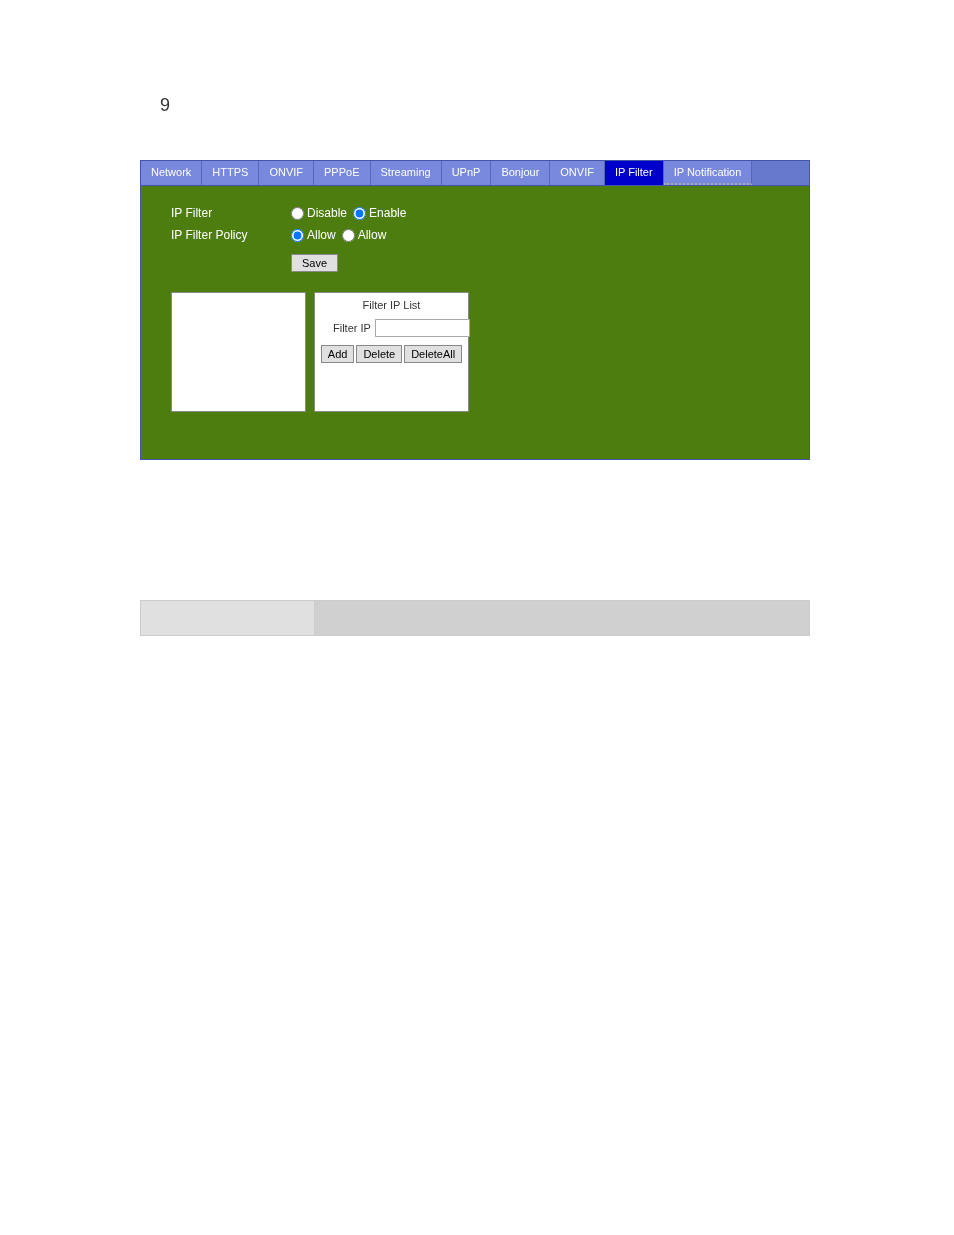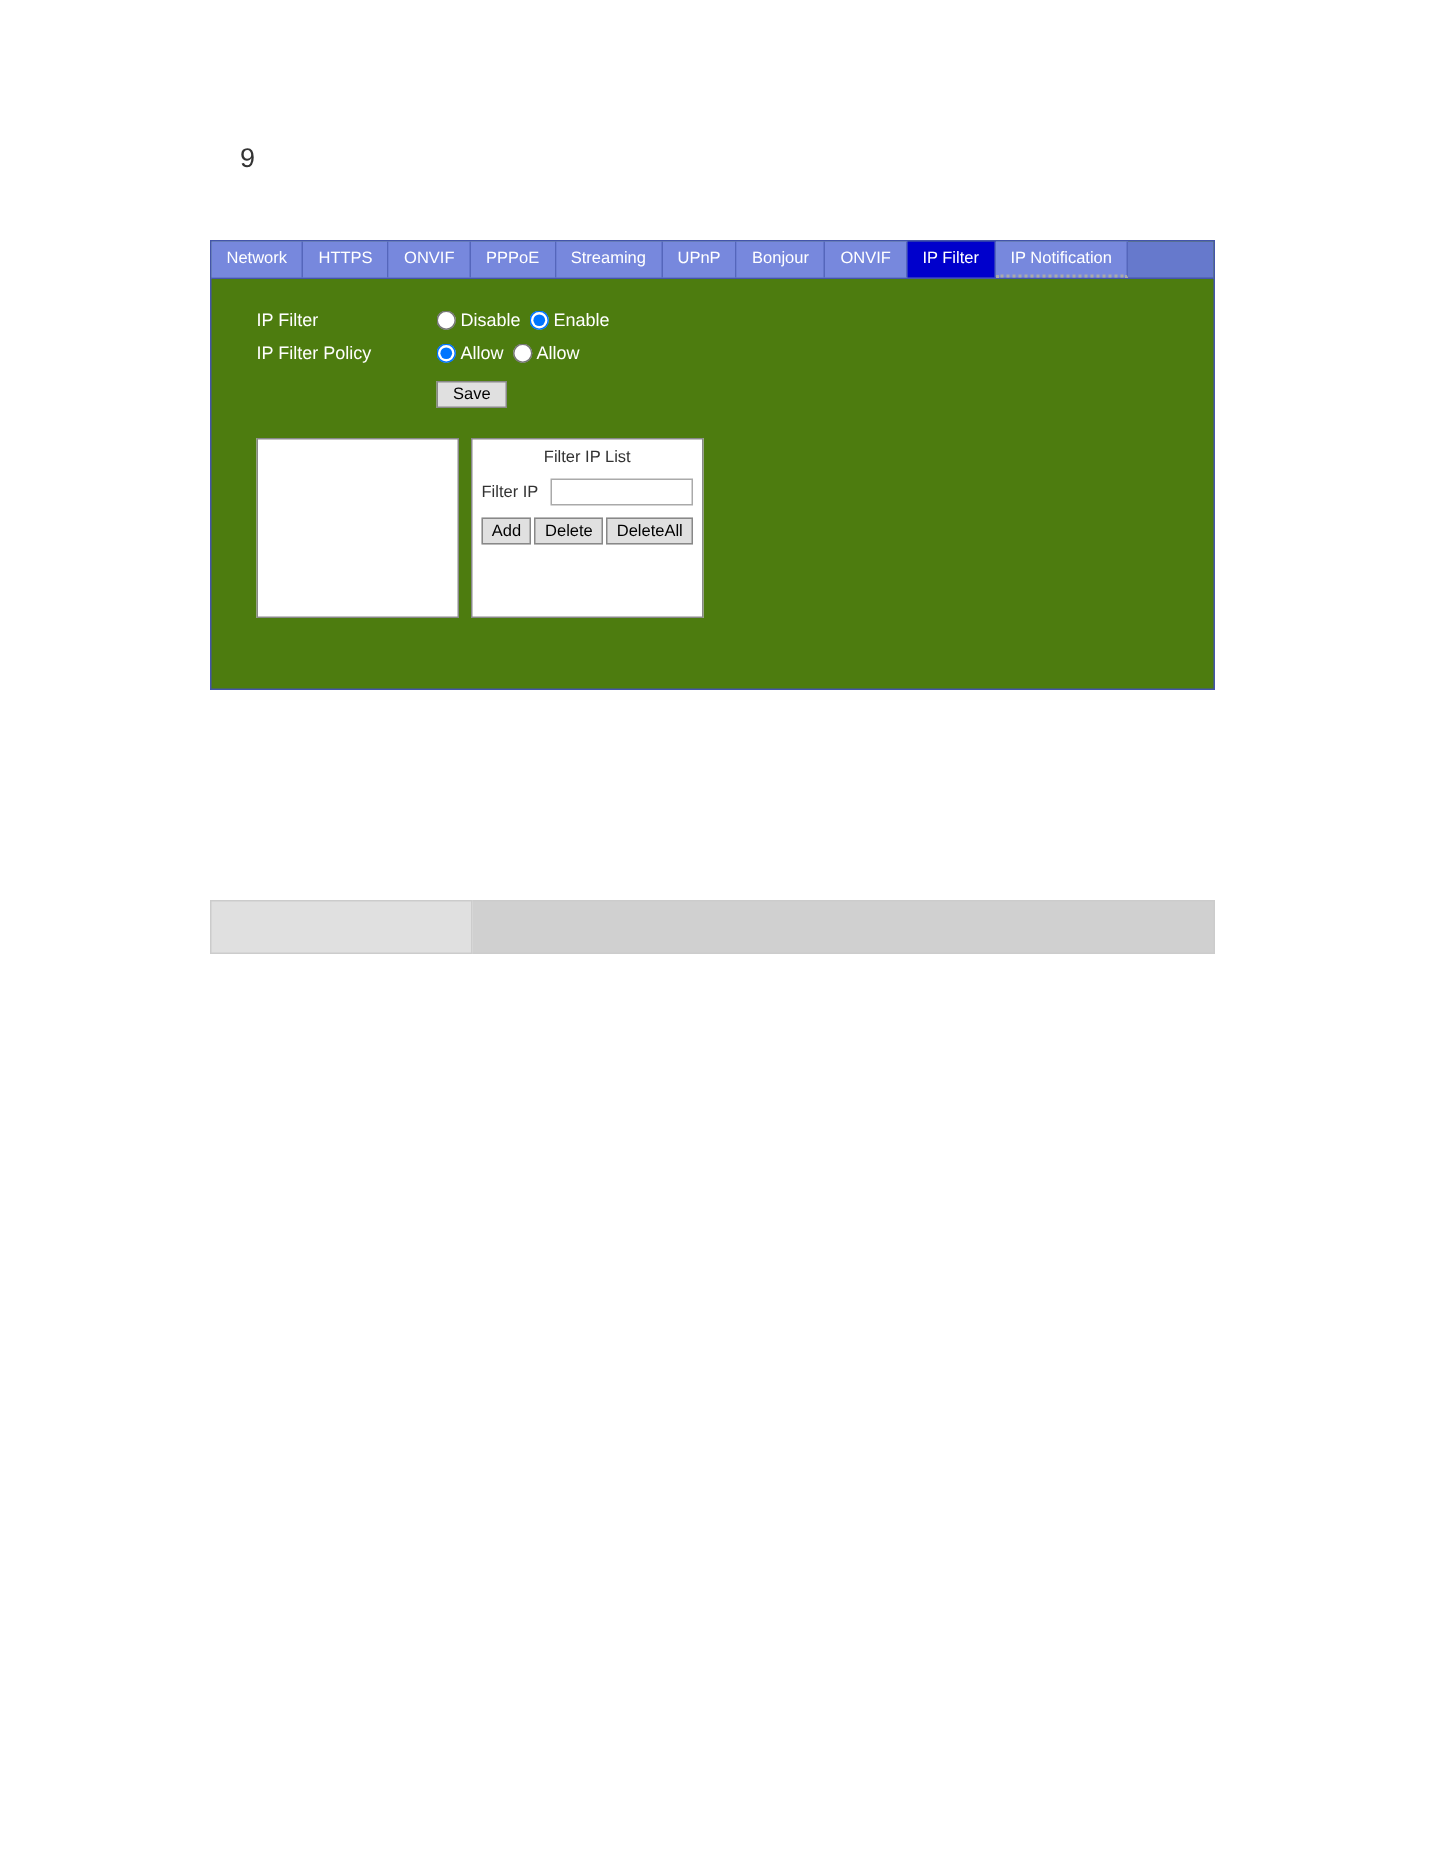--- a/index.html
+++ b/index.html
@@ -127,21 +127,21 @@
     }
 
     .filter-ip-panel {
       margin-left: 8px;
       border: 1px solid #888;
       background: #fff;
       width: 155px;
       display: flex;
       flex-direction: column;
       align-items: center;
-      padding: 6px 6px;
+      padding: 6px 18px;
     }
 
     .filter-ip-title {
       font-size: 11px;
       color: #333;
       margin-bottom: 8px;
       font-weight: normal;
     }
 
     .filter-ip-row {

